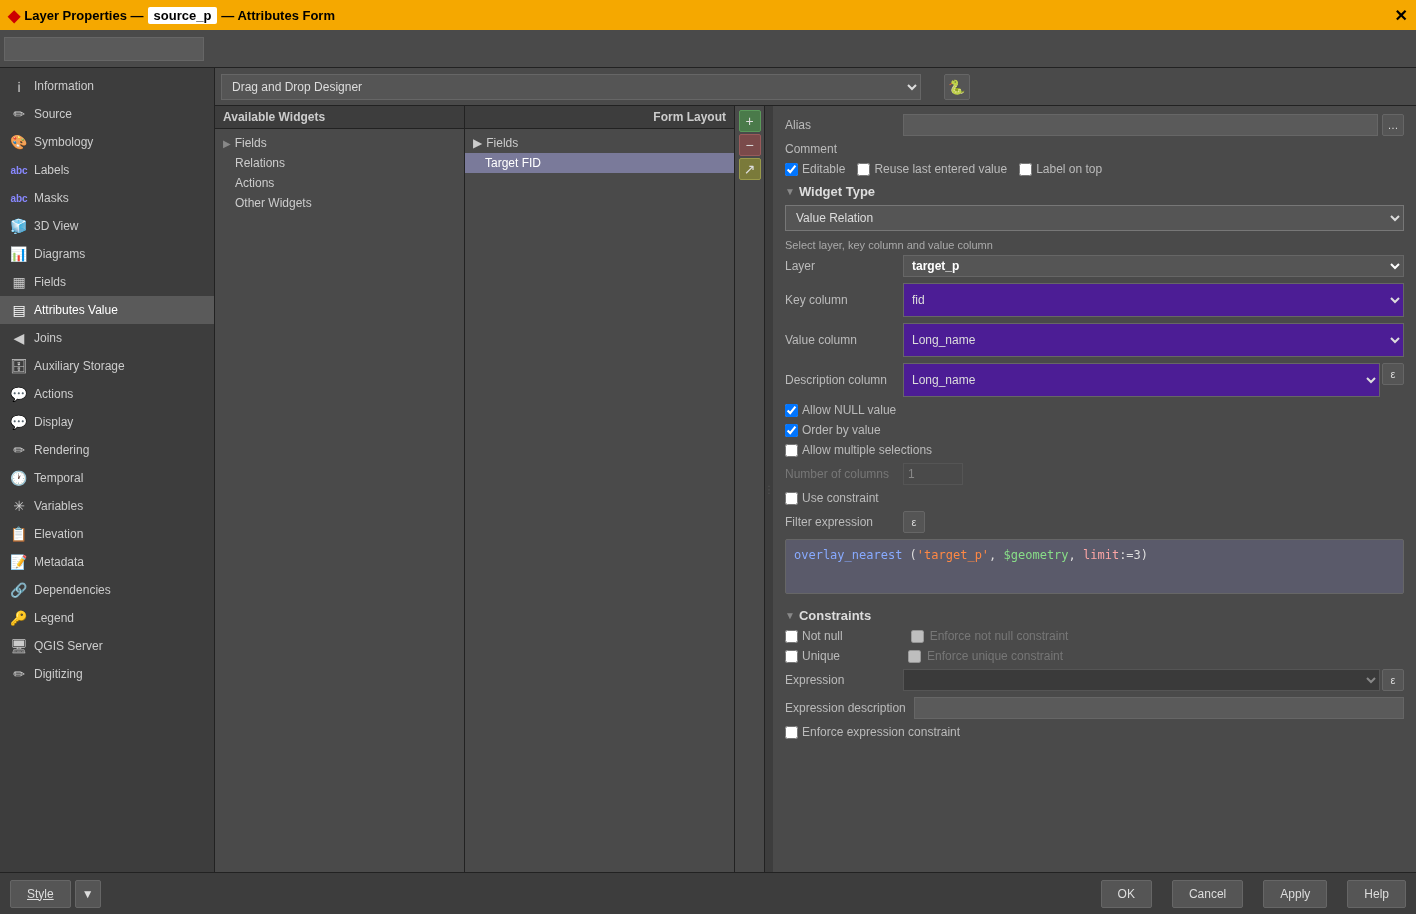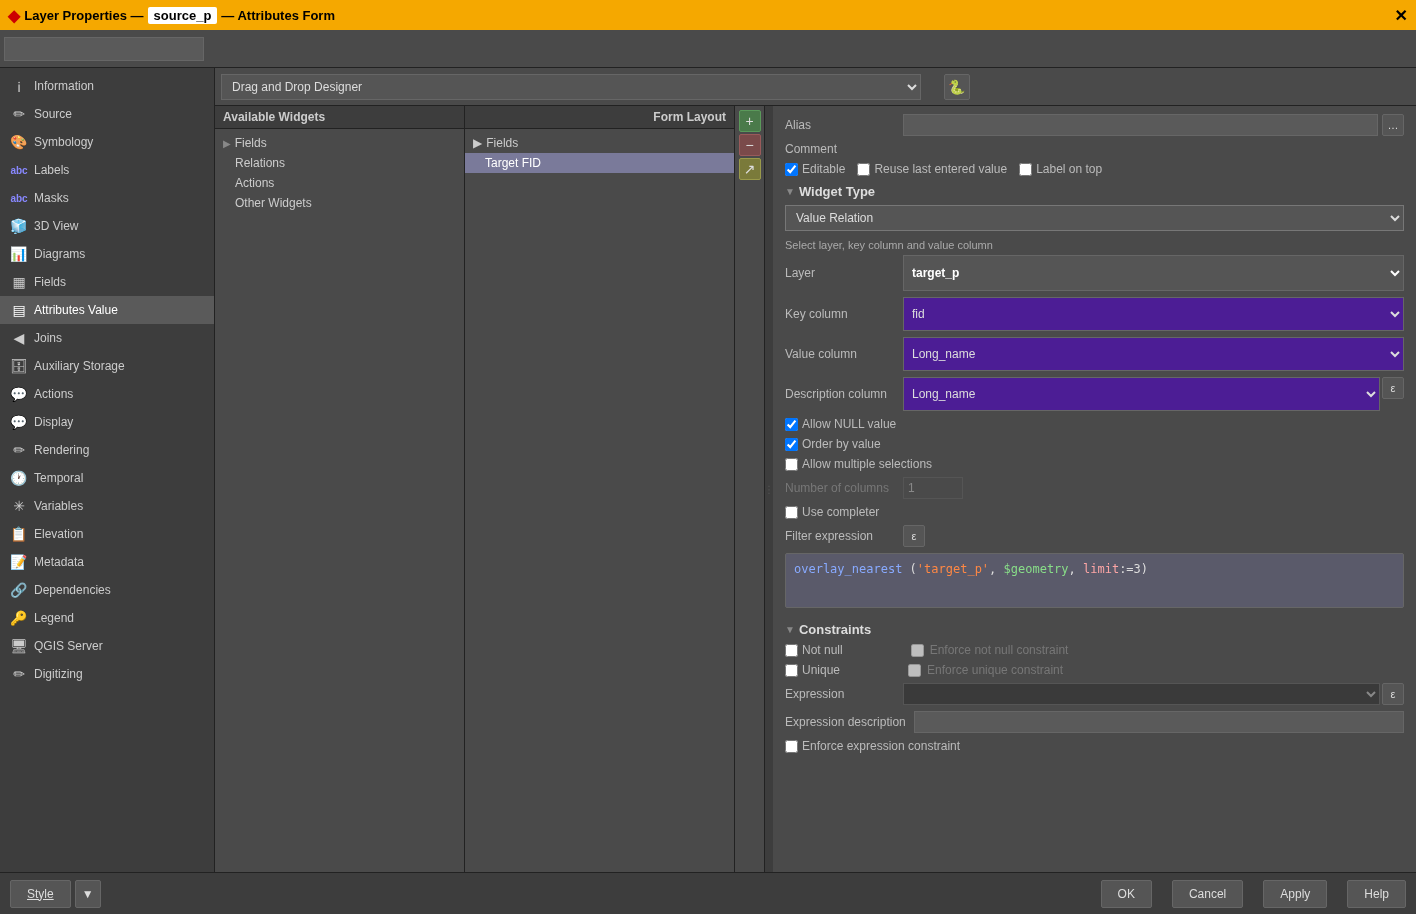--- a/index.html
+++ b/index.html
@@ -605,21 +605,21 @@
           <select class="widget-type-select" style="margin-bottom:8px;">
             <option value="Value Relation">Value Relation</option>
           </select>
 
           <div class="sub-label">Select layer, key column and value column</div>
 
           
           <div class="prop-row">
             <span class="prop-label">Layer</span>
             <div class="select-with-btn">
-              <select style="flex:1;background:#555;border:1px solid #666;color:#fff;height:36px;padding:0 4px;font-size:12px;font-weight:bold;">
+              <select style="flex:1;background:#555;border:1px solid #666;color:#fff;height:22px;padding:0 4px;font-size:12px;font-weight:bold;">
                 <option value="target_p">target_p</option>
               </select>
             </div>
           </div>
 
           
           <div class="prop-row">
             <span class="prop-label">Key column</span>
             <div class="select-with-btn">
               <select>
@@ -676,21 +676,21 @@
           
           <div class="prop-row">
             <span class="prop-label grayed">Number of columns</span>
             <input type="number" class="number-input" value="1" disabled="" style="background: rgb(74, 74, 74); color: rgb(136, 136, 136);">
           </div>
 
           
           <div class="checkbox-row">
             <label class="checkbox-label">
               <input type="checkbox" style="">
-              <span>Use completer</span>
+              <span>Use constraint</span>
             </label>
           </div>
 
           
           <div class="prop-row">
             <span class="prop-label">Filter expression</span>
             <div class="inline-epsilon">ε</div>
           </div>
 
           <div class="filter-expr-area">

